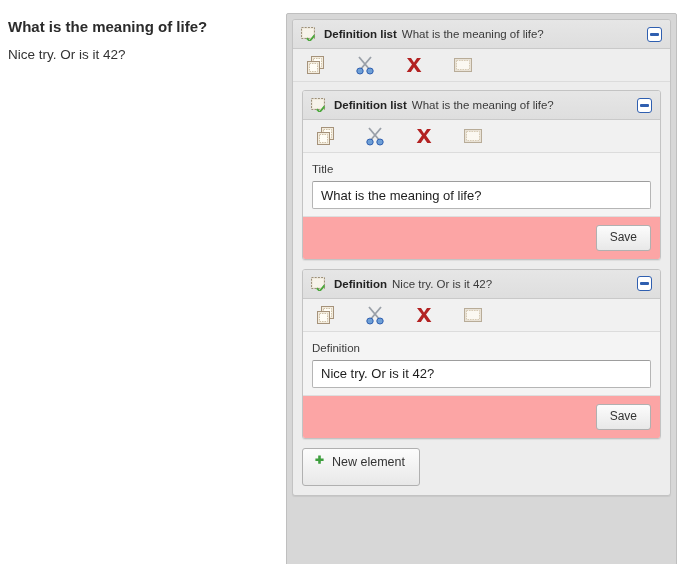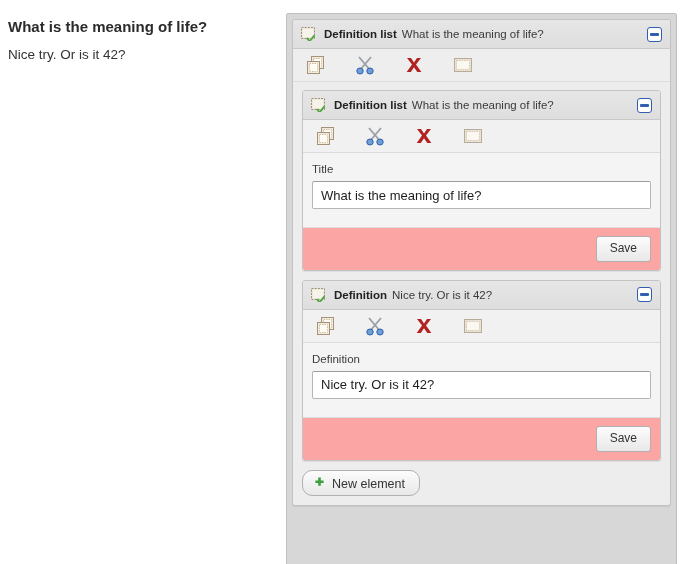--- a/index.html
+++ b/index.html
@@ -144,21 +144,21 @@
     border: 0;
     padding: 0;
     cursor: pointer;
     line-height: 0;
   }
   .tool-btn:last-child { margin-right: 0; }
 
   
   .panel-body {
     background: #f4f4f4;
-    padding: 10px 9px 18px 9px;
+    padding: 10px 9px 7px 9px;
     border-bottom: 1px solid #dedede;
   }
   .field-label {
     font-size: 11.5px;
     color: #3c3c3c;
     margin-bottom: 6px;
   }
   .text-input {
     width: 100%;
     height: 28px;
@@ -188,23 +188,22 @@
     border: 1px solid #b0b0b0;
     border-radius: 3px;
     padding: 5px 13px;
     cursor: pointer;
     line-height: 1.15;
   }
   .btn.new-element {
     display: inline-flex;
     align-items: flex-start;
     gap: 7px;
-    padding: 6px 14px 4px 11px;
+    padding: 6px 14px 16px 11px;
     font-size: 12.5px;
-    border-radius: 10px;
   }
 
   
   .children {
     padding: 8px 9px 0 9px;
   }
   .children > .panel { margin-bottom: 9px; }
   .new-element-row { padding: 0 9px 9px 9px; }
 </style>
 </head>

